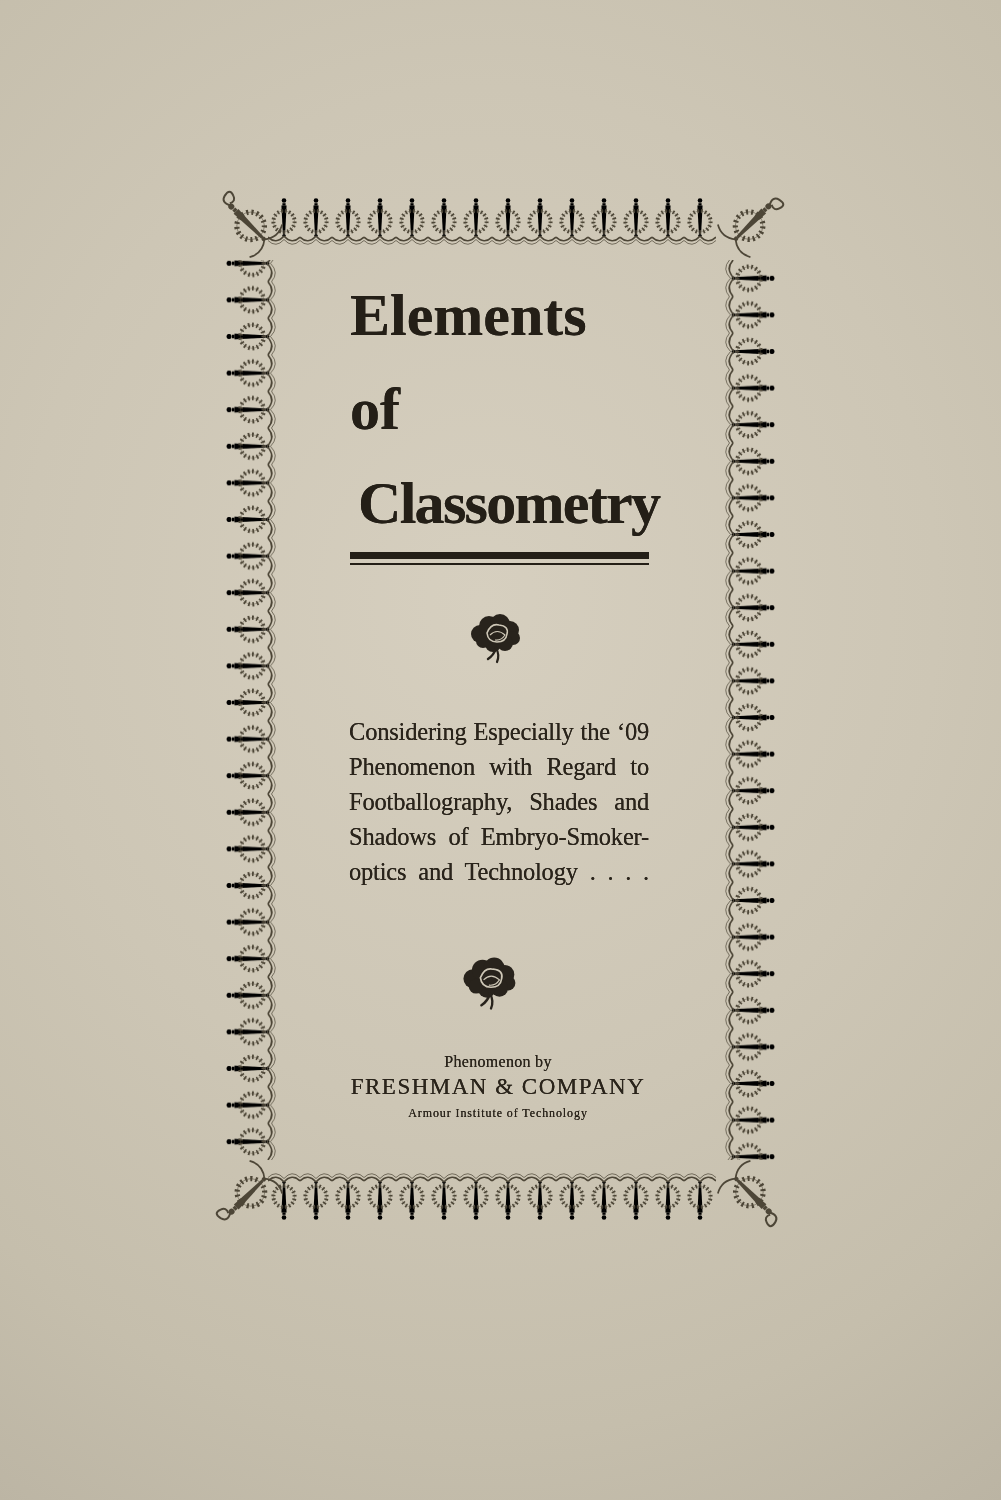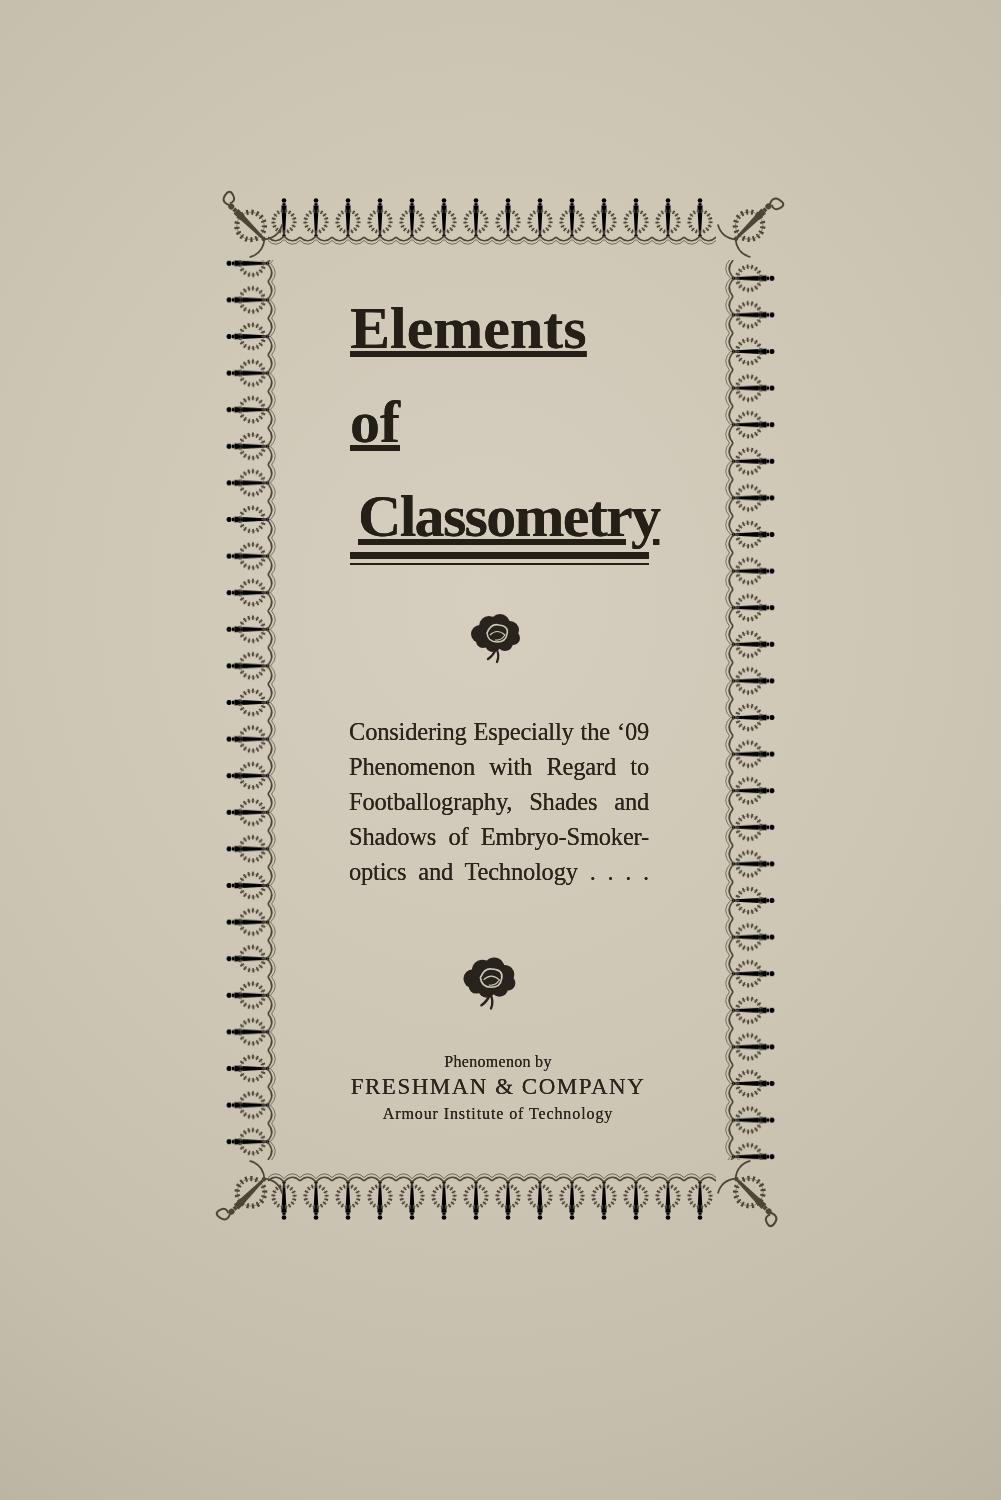--- a/index.html
+++ b/index.html
@@ -15,24 +15,23 @@
 
   
   .ink   { fill:#4d4637; }
   .leaf  { fill:none; stroke:#4d4637; stroke-width:4;   stroke-dasharray:1.6 2.3; }
   .ring  { fill:none; stroke:#4d4637; stroke-width:0.7; opacity:.55; }
   .swag  { fill:none; stroke:#4d4637; stroke-width:1.7; }
   .swag2 { fill:none; stroke:#4d4637; stroke-width:0.9; opacity:.8; }
   .curl  { fill:none; stroke:#4d4637; stroke-width:2; }
 
   .title {
-    position:absolute; left:350px; top:281px; width:300px;
+    position:absolute; left:350px; top:268px; width:300px;
     font-size:60px; font-weight:bold; line-height:94px; color:#241f17;
     text-shadow:0 0 .5px #241f17;
-    text-decoration:underline;
   }
   .title .l1 { text-align:justify; text-align-last:justify; }
   .title .l2 { letter-spacing:1.3px; white-space:nowrap; }
   .title .l3 { letter-spacing:-1.7px; white-space:nowrap;margin-left:8px; }
 
   .rule { position:absolute; left:350px; top:552px; width:299px; }
   .rule .thick { height:7px; background:#241f17; }
   .rule .thin  { height:2px; background:#241f17; margin-top:4px; }
 
   .rose { position:absolute; }
@@ -46,21 +45,21 @@
     color:#2a241b; text-shadow:0 0 .4px #2a241b;
   }
   .subtitle .sline { text-align:justify; text-align-last:justify; }
 
   .imprint {
     position:absolute; left:348px; top:1052px; width:300px;
     text-align:center; color:#2a241b; text-shadow:0 0 .4px #2a241b;
   }
   .imprint .pub       { font-size:16px; line-height:20px; letter-spacing:.3px; }
   .imprint .publisher { font-size:23px; line-height:30px; letter-spacing:1.5px; }
-  .imprint .institute { font-size:16px; line-height:23px; letter-spacing:.9px; }
+  .imprint .institute { font-size:12px; line-height:23px; letter-spacing:.9px; }
   .imprint .city      { font-size:18px; line-height:25px; letter-spacing:2px; }
 </style>
 </head>
 <body>
 
 <div class="page">
 
   <svg class="frame" viewBox="0 0 1001 1500" aria-hidden="true">
     <defs>
       <g id="wt">

